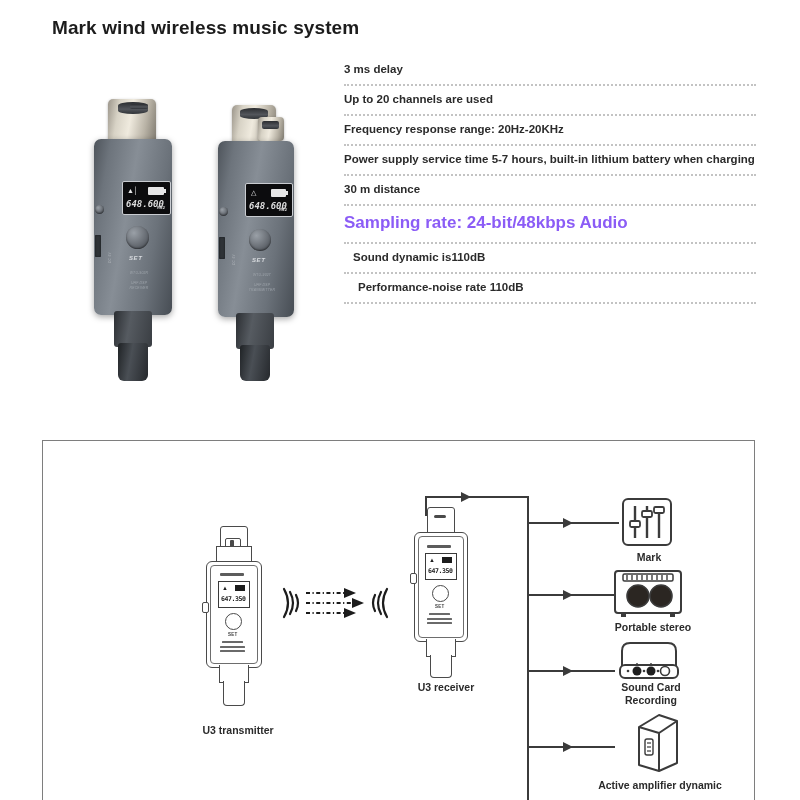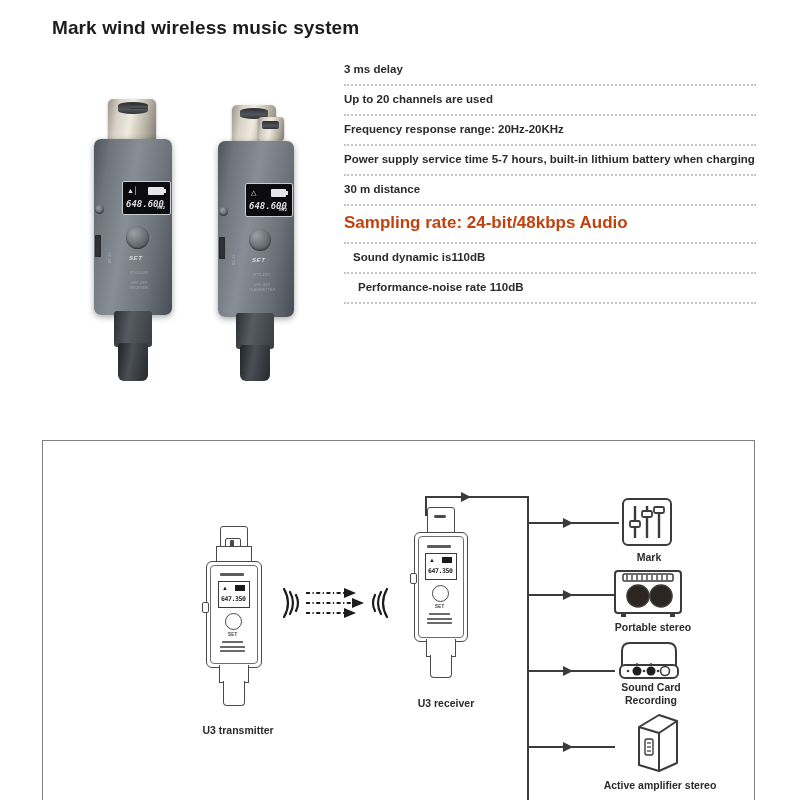--- a/index.html
+++ b/index.html
@@ -79,21 +79,21 @@
     background:linear-gradient(100deg,#1f2225,#4a4f55 42%,#26292d 100%);
   }
 
   
   .specs{position:absolute;left:344px;top:56px;width:412px;}
   .spec-item{
     font-size:11.5px;font-weight:bold;color:#2b2b2b;line-height:15px;
     padding:6px 0 7px 0;white-space:nowrap;
   }
   .spec-item.big{
-    font-size:17px;line-height:22px;padding:6px 0 8px 0;color:#c2410c;
+    font-size:17px;line-height:22px;padding:6px 0 8px 0;color:#8b5cf6;
   }
   .spec-item.ind1{padding-left:9px;}
   .spec-item.ind2{padding-left:14px;}
   .dotted{
     border-bottom:2px dotted #c3c3c3;height:0;width:100%;
   }
 
   
   .diagram{
     position:absolute;left:42px;top:440px;width:713px;height:400px;
@@ -310,21 +310,21 @@
       </div>
       <div class="la-btn" style="left:31px;top:78px;width:15px;height:15px;"></div>
       <div class="la-set" style="left:34px;top:97px;">SET</div>
       <div class="la-micro" style="left:28px;top:106px;width:21px;height:2px;"></div>
       <div class="la-micro" style="left:26px;top:111px;width:25px;height:2px;"></div>
       <div class="la-micro" style="left:26px;top:115px;width:25px;height:2px;"></div>
       <div class="la-nub" style="left:9px;top:66px;width:5px;height:9px;"></div>
       <div class="la-neck" style="left:25px;top:132px;width:28px;height:17px;"></div>
       <div class="la-plug" style="left:29px;top:148px;width:20px;height:22px;"></div>
     </div>
-    <div class="dg-label" style="left:348px;top:240px;width:110px;margin-top:16px;">U3 receiver</div>
+    <div class="dg-label" style="left:348px;top:240px;width:110px;">U3 receiver</div>
 
     <div class="conn" style="left:382px;top:55px;width:2px;height:20px;"></div>
     <div class="conn" style="left:382px;top:55px;width:104px;height:2px;"></div>
     <div class="arrowhead" style="left:418px;top:51px;"></div>
     <div class="conn" style="left:484px;top:55px;width:2px;height:306px;"></div>
 
     <div class="conn" style="left:484px;top:81px;width:92px;height:2px;"></div>
     <div class="arrowhead" style="left:520px;top:77px;"></div>
 
     <div class="conn" style="left:484px;top:153px;width:88px;height:2px;"></div>
@@ -392,16 +392,16 @@
       <svg width="52" height="62" viewBox="0 0 52 62">
         <path d="M8 14 L28 2 L46 8 L46 50 L28 58 L8 52 Z" fill="#fff" stroke="#3b3b3b" stroke-width="2" stroke-linejoin="round"></path>
         <path d="M8 14 L28 20 L28 58" fill="none" stroke="#3b3b3b" stroke-width="2" stroke-linejoin="round"></path>
         <path d="M28 20 L46 8" fill="none" stroke="#3b3b3b" stroke-width="2"></path>
         <rect x="14" y="26" width="8" height="16" rx="2" fill="#fff" stroke="#3b3b3b" stroke-width="1.4"></rect>
         <line x1="16" y1="30" x2="20" y2="30" stroke="#3b3b3b" stroke-width="1.2"></line>
         <line x1="16" y1="34" x2="20" y2="34" stroke="#3b3b3b" stroke-width="1.2"></line>
         <line x1="16" y1="38" x2="20" y2="38" stroke="#3b3b3b" stroke-width="1.2"></line>
       </svg>
     </div>
-    <div class="dg-label" style="left:540px;top:338px;width:154px;">Active amplifier stereo</div>
+    <div class="dg-label" style="left:540px;top:338px;width:154px;">Active amplifier dynamic</div>
 
   </div>
 </div>
 
 </body></html>

